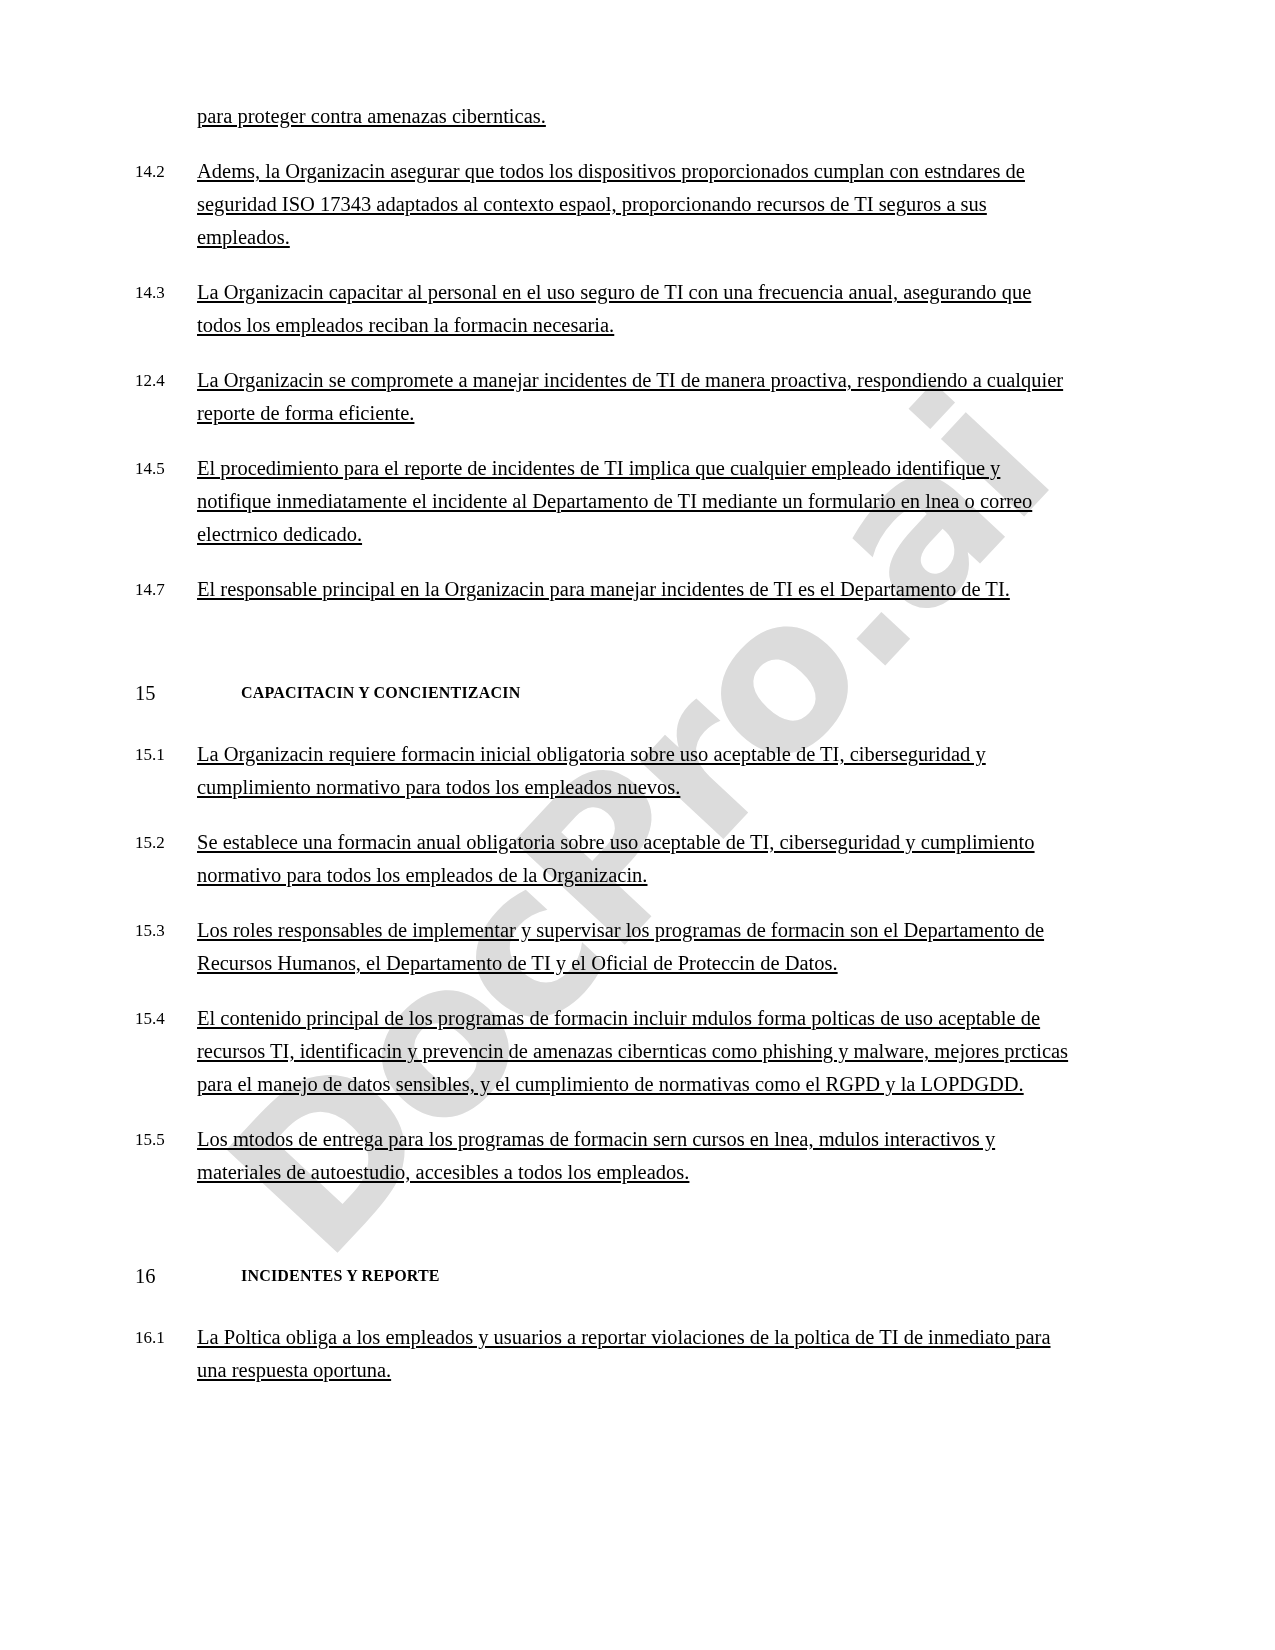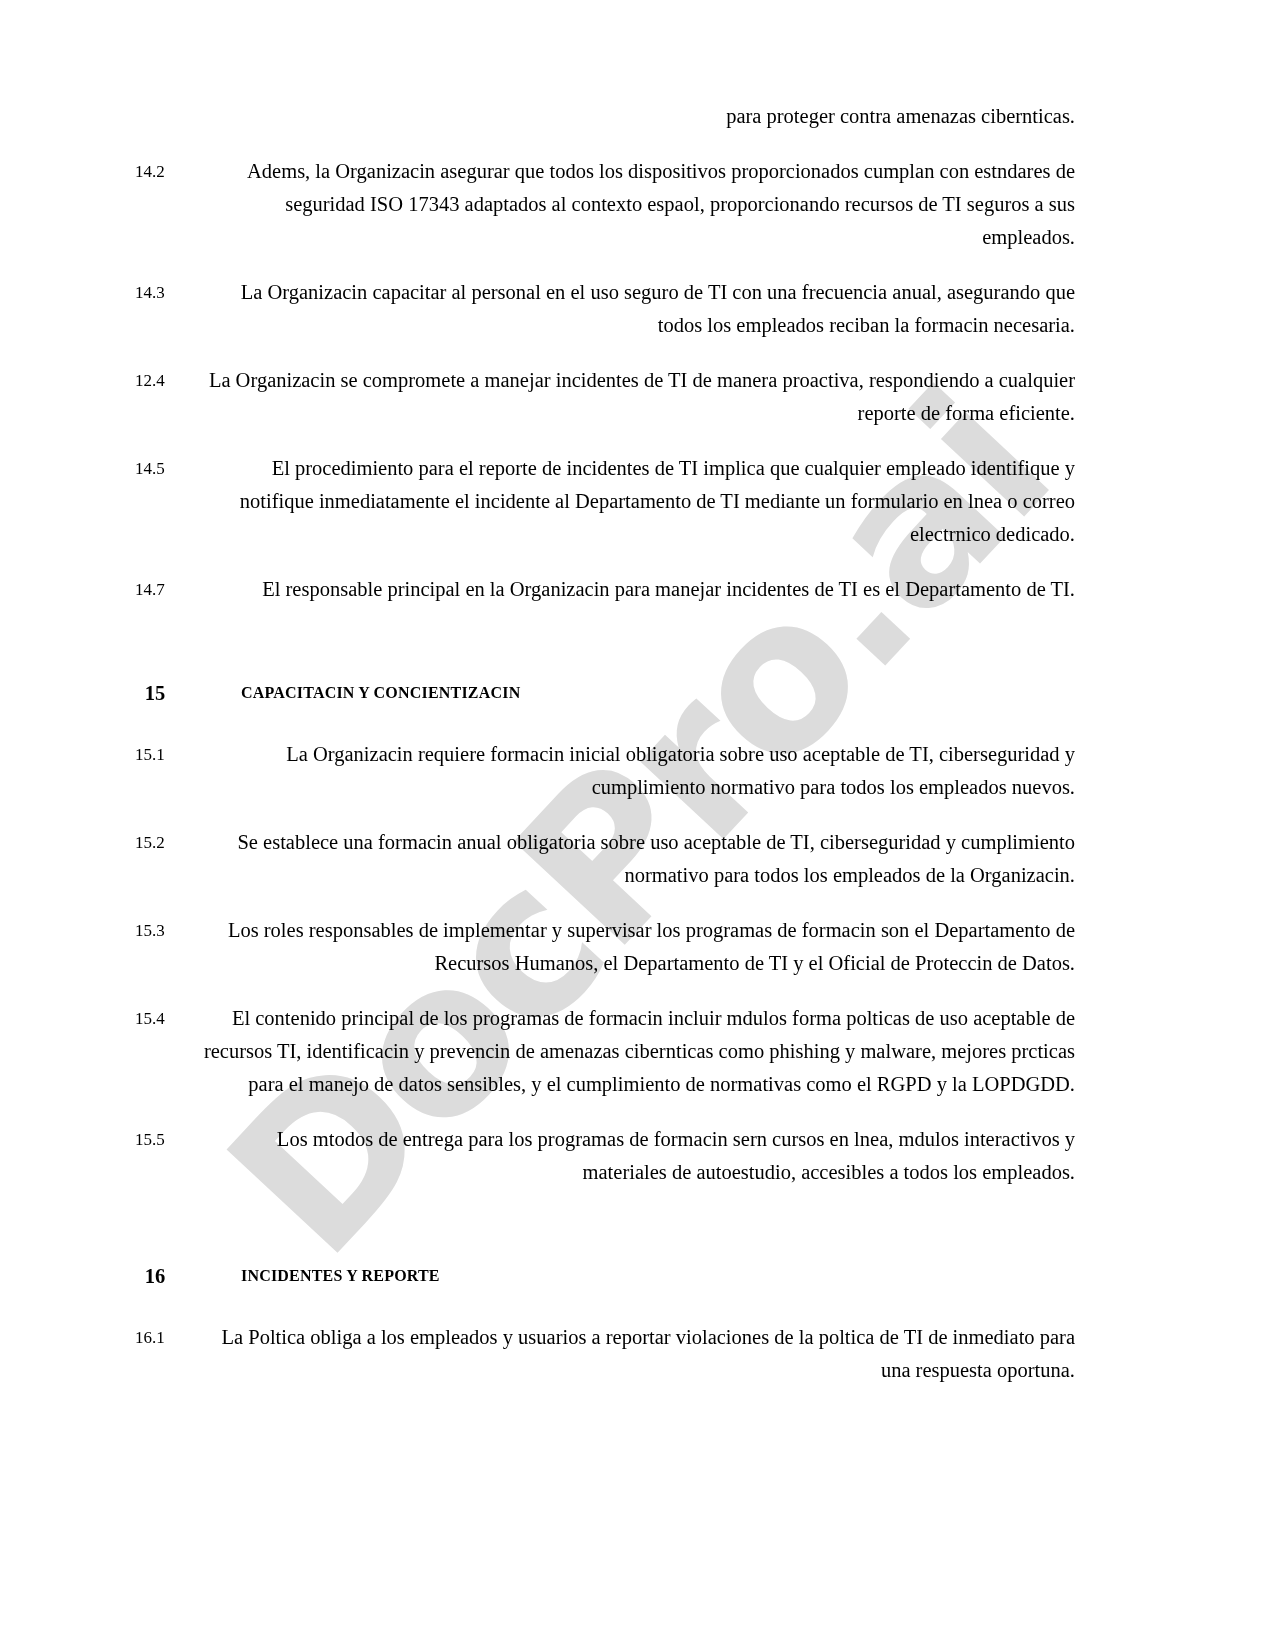--- a/index.html
+++ b/index.html
@@ -58,40 +58,41 @@
     flex: 0 0 62px;
     font-size: 17px;
     line-height: 33px;
     text-align: left;
     white-space: nowrap;
   }
   .clause-body {
     flex: 1 1 auto;
     font-size: 20.5px;
     line-height: 33px;
-    text-align: right;
+    text-align: left;
     max-width: 880px;
+    text-decoration: underline;
   }
 
   
   .clause.continuation .clause-num { visibility: hidden; }
 
   
   .section-heading {
     display: flex;
     align-items: flex-start;
     margin-top: 72px;
     margin-bottom: 30px;
   }
   .section-heading .sec-num {
     flex: 0 0 62px;
     font-size: 20.5px;
-    font-weight: 700;
+    font-weight: 400;
     line-height: 30px;
-    text-align: center;
+    text-align: left;
     padding-right: 22px;
     box-sizing: border-box;
   }
   .section-heading .sec-title {
     flex: 1 1 auto;
     font-size: 16px;
     font-weight: 700;
     line-height: 30px;
     letter-spacing: 0.2px;
     margin-left: 44px;

